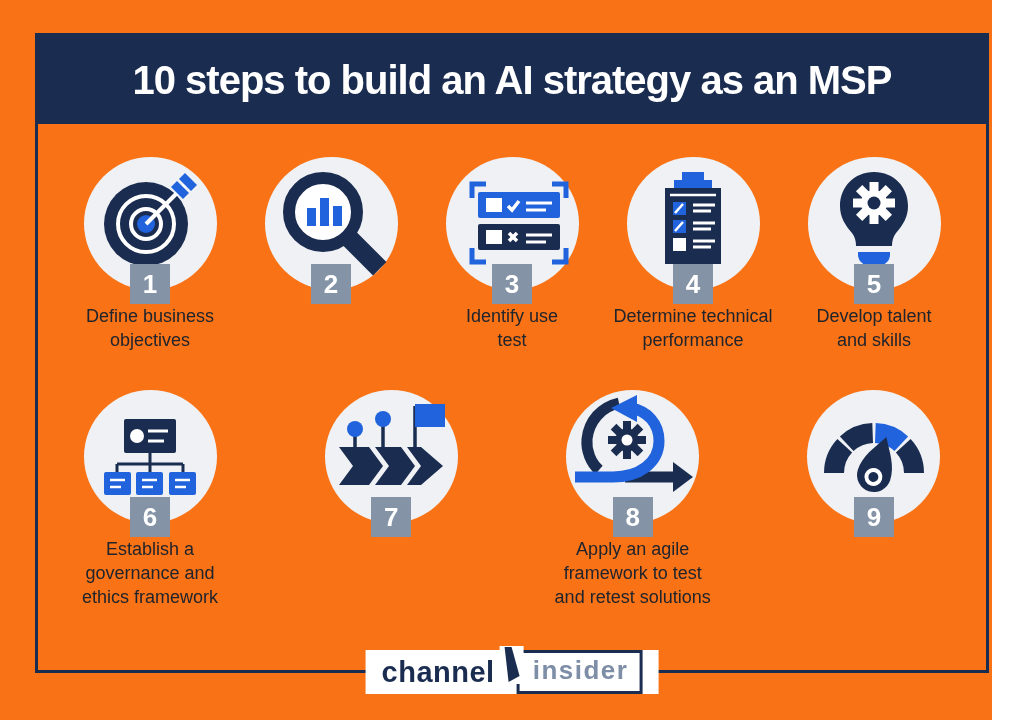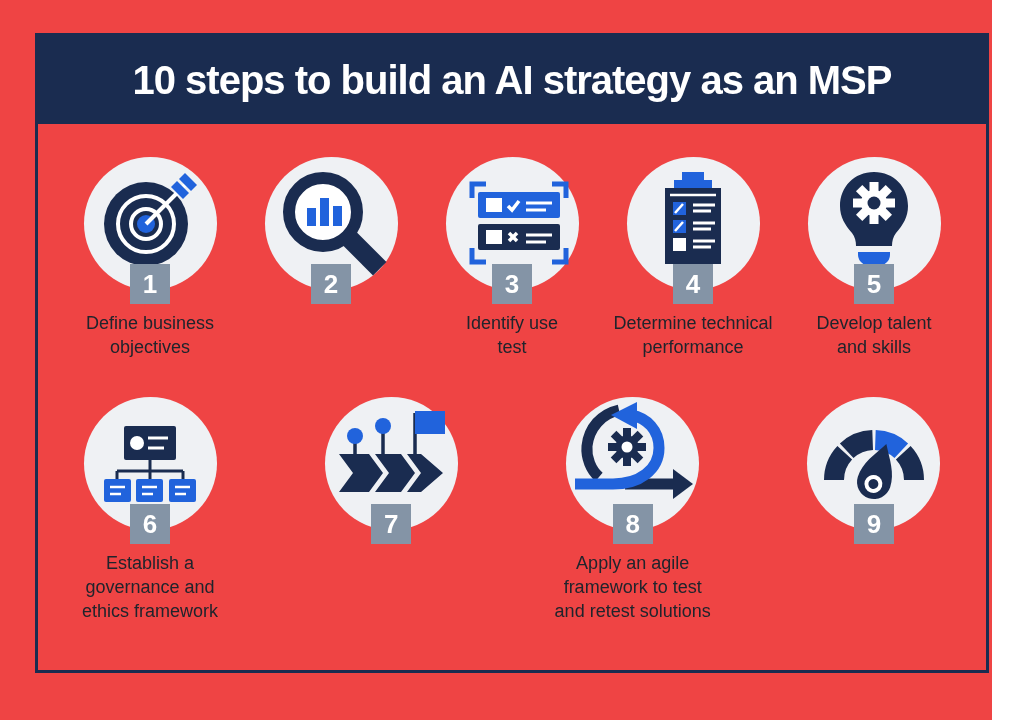--- a/index.html
+++ b/index.html
@@ -10,21 +10,21 @@
     --label:#20242c;
     --insider:#7d8ea6;
   }
   *{box-sizing:border-box}
   html,body{margin:0;padding:0}
   body{
     width:1024px;height:720px;background:#fff;
     font-family:"Liberation Sans",sans-serif;
     overflow:hidden;
   }
-  .page{position:relative;width:992px;height:720px;background:#ef4444}
+  .page{position:relative;width:992px;height:720px;background:#f97316}
   .frame{
     position:absolute;left:35px;top:33px;width:954px;height:640px;
     border:3px solid var(--navy);
   }
   .header{
     height:88px;background:var(--navy);
     display:flex;align-items:center;justify-content:center;
   }
   .title{
     margin:0;color:#fff;font-size:40px;font-weight:bold;letter-spacing:-1px;
@@ -39,21 +39,21 @@
     display:flex;align-items:center;justify-content:center;
   }
   .icon{width:132px;height:132px;display:block}
   .badge{
     width:40px;height:40px;margin-top:-26px;background:var(--badge);
     color:#fff;font-size:26px;font-weight:bold;
     display:flex;align-items:center;justify-content:center;
     position:relative;z-index:2;
   }
   .label{
-    margin-top:7px;font-size:18px;line-height:24px;color:var(--label);
+    font-size:18px;line-height:24px;color:var(--label);
     text-align:center;white-space:pre-line;
   }
   .footer-logo{
     position:absolute;left:50%;bottom:-24px;transform:translateX(-50%);
     background:#fff;padding:0 16px;
     display:flex;align-items:center;white-space:nowrap;
   }
   .brand-channel{
     font-size:29px;font-weight:bold;color:var(--navy);letter-spacing:0.5px;
   }
@@ -280,15 +280,26 @@
               <circle cx="0" cy="2" r="7" fill="none" stroke="#fff" stroke-width="4"></circle>
             </g>
           </svg>
         </div>
         <div class="badge">9</div>
       </div>
 
 
     </div>
 
+    <div class="footer-logo">
+      <span class="brand-channel">channel</span>
+      <span class="brand-slash">
+        <svg width="18" height="38" viewBox="0 0 18 38">
+          <polygon points="2,1 9,1 17,30 6,36" fill="#1a2c50"></polygon>
+        </svg>
+      </span>
+      <span class="brand-box">
+        <span class="brand-insider">insider</span>
+      </span>
+    </div>
 
   </div>
 </div>
 
 </body></html>

